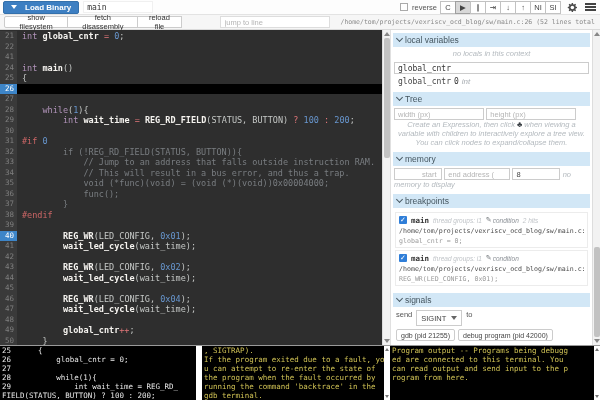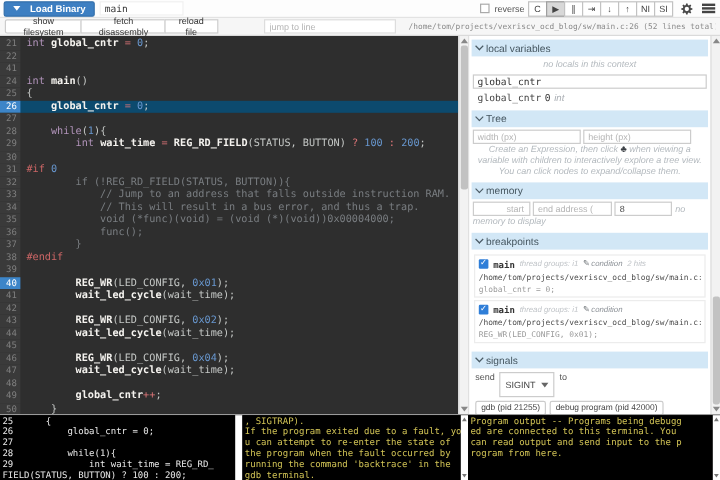--- a/index.html
+++ b/index.html
@@ -44,21 +44,21 @@
   
   .main { height:317px; display:flex; overflow:hidden; }
 
   
   .editor { width:382px; background:#2e2e2e; overflow:hidden; padding-top:1px;
             font-family:"DejaVu Sans Mono", monospace; font-size:8.5px; }
   .eline { display:flex; height:10.5px; line-height:10.5px; white-space:pre; }
   .eline .gut { width:17px; flex:0 0 17px; background:#3a3a3a; color:#7f7f7f; text-align:right;
                 padding-right:3px; font-size:7.5px; }
   .eline .gut.mark { background:#3d85c8; color:#fff; }
-  .eline.cur { background:#0c4a6e; }
+  .eline.cur { background:#000000;flex-direction:column; }
   .eline pre.code { font-family:inherit; padding-left:5px; overflow:hidden; }
   .tk-k { color:#b294bb; } .tk-n { color:#6897cf; } .tk-o { color:#e2777a; }
   .tk-i { color:#f5f3ef; font-weight:bold; } .tk-t { color:#c5c8c6; }
   .tk-d { color:#797d81; } .tk-p { color:#cc6666; }
 
   
   .vscroll { width:8px; background:#f2f2f2; border-left:1px solid #ddd; display:flex;
              flex-direction:column; align-items:center; }
   .vscroll .arr-up { width:0;height:0;border-left:3px solid transparent;border-right:3px solid transparent;
                      border-bottom:4px solid #888; margin:2px 0; }
@@ -88,21 +88,21 @@
   .cb-checked { width:8px; height:8px; background:#2f7ed8; border-radius:1px; color:#fff; font-size:7px;
                 line-height:8px; text-align:center; flex:0 0 auto; }
   .bp-func { font-family:"DejaVu Sans Mono",monospace; font-size:7.5px; color:#333; font-weight:bold; }
   .bp-meta { color:#c0c4c8; font-style:italic; font-size:6.5px; }
   .bp-cond { color:#8b9096; font-size:6.5px; font-style:italic; display:flex; align-items:center; gap:1px; }
   .bp-cond .pencil { font-style:normal; color:#6d7276; font-size:7px; }
   .bp-path { display:flex; align-items:center; font-family:"DejaVu Sans Mono",monospace; font-size:6.6px;
              color:#4c4c4c; margin-top:2px; white-space:nowrap; overflow:hidden; }
   .bp-code { font-family:"DejaVu Sans Mono",monospace; font-size:6.6px; color:#9a9a9a; margin-top:2px; }
   .sig-row1 { display:flex; align-items:flex-start; gap:4px; padding:1px 2px; }
-  .sig-select { display:flex; align-items:center; gap:5px; border:1px solid #ccc; height:21px; padding:0 4px;
+  .sig-select { display:flex; align-items:center; gap:5px; border:1px solid #ccc; height:16px; padding:0 4px;
                 font-size:7.5px; color:#444; background:#fff; }
   .sig-select .caret { width:0;height:0;border-left:3px solid transparent;border-right:3px solid transparent;
                        border-top:4px solid #666; }
   .sig-label { font-size:7.5px; color:#555; }
   .sig-btns { display:flex; gap:3px; padding:2px; }
   .sig-btn { background:#fff; border:1px solid #ccc; border-radius:2px; font-size:7px; color:#444;
              height:12px; padding:0 4px; display:flex; align-items:center; }
 
   
   .bottom { height:55px; display:flex; background:#000; border-top:1px solid #9a9a9a; }

